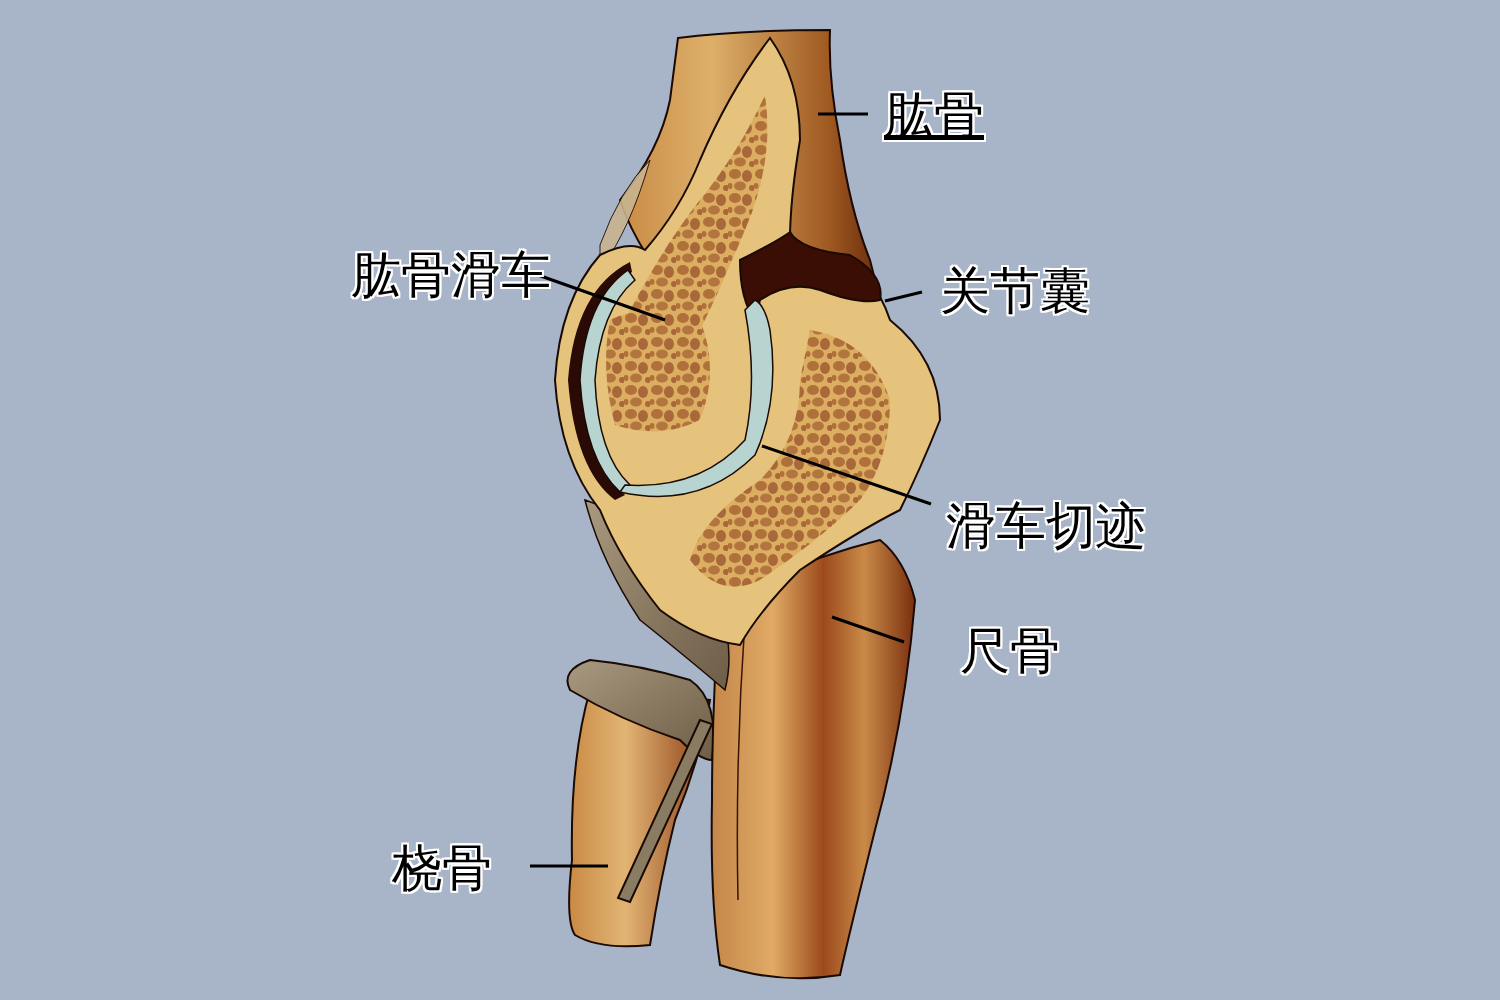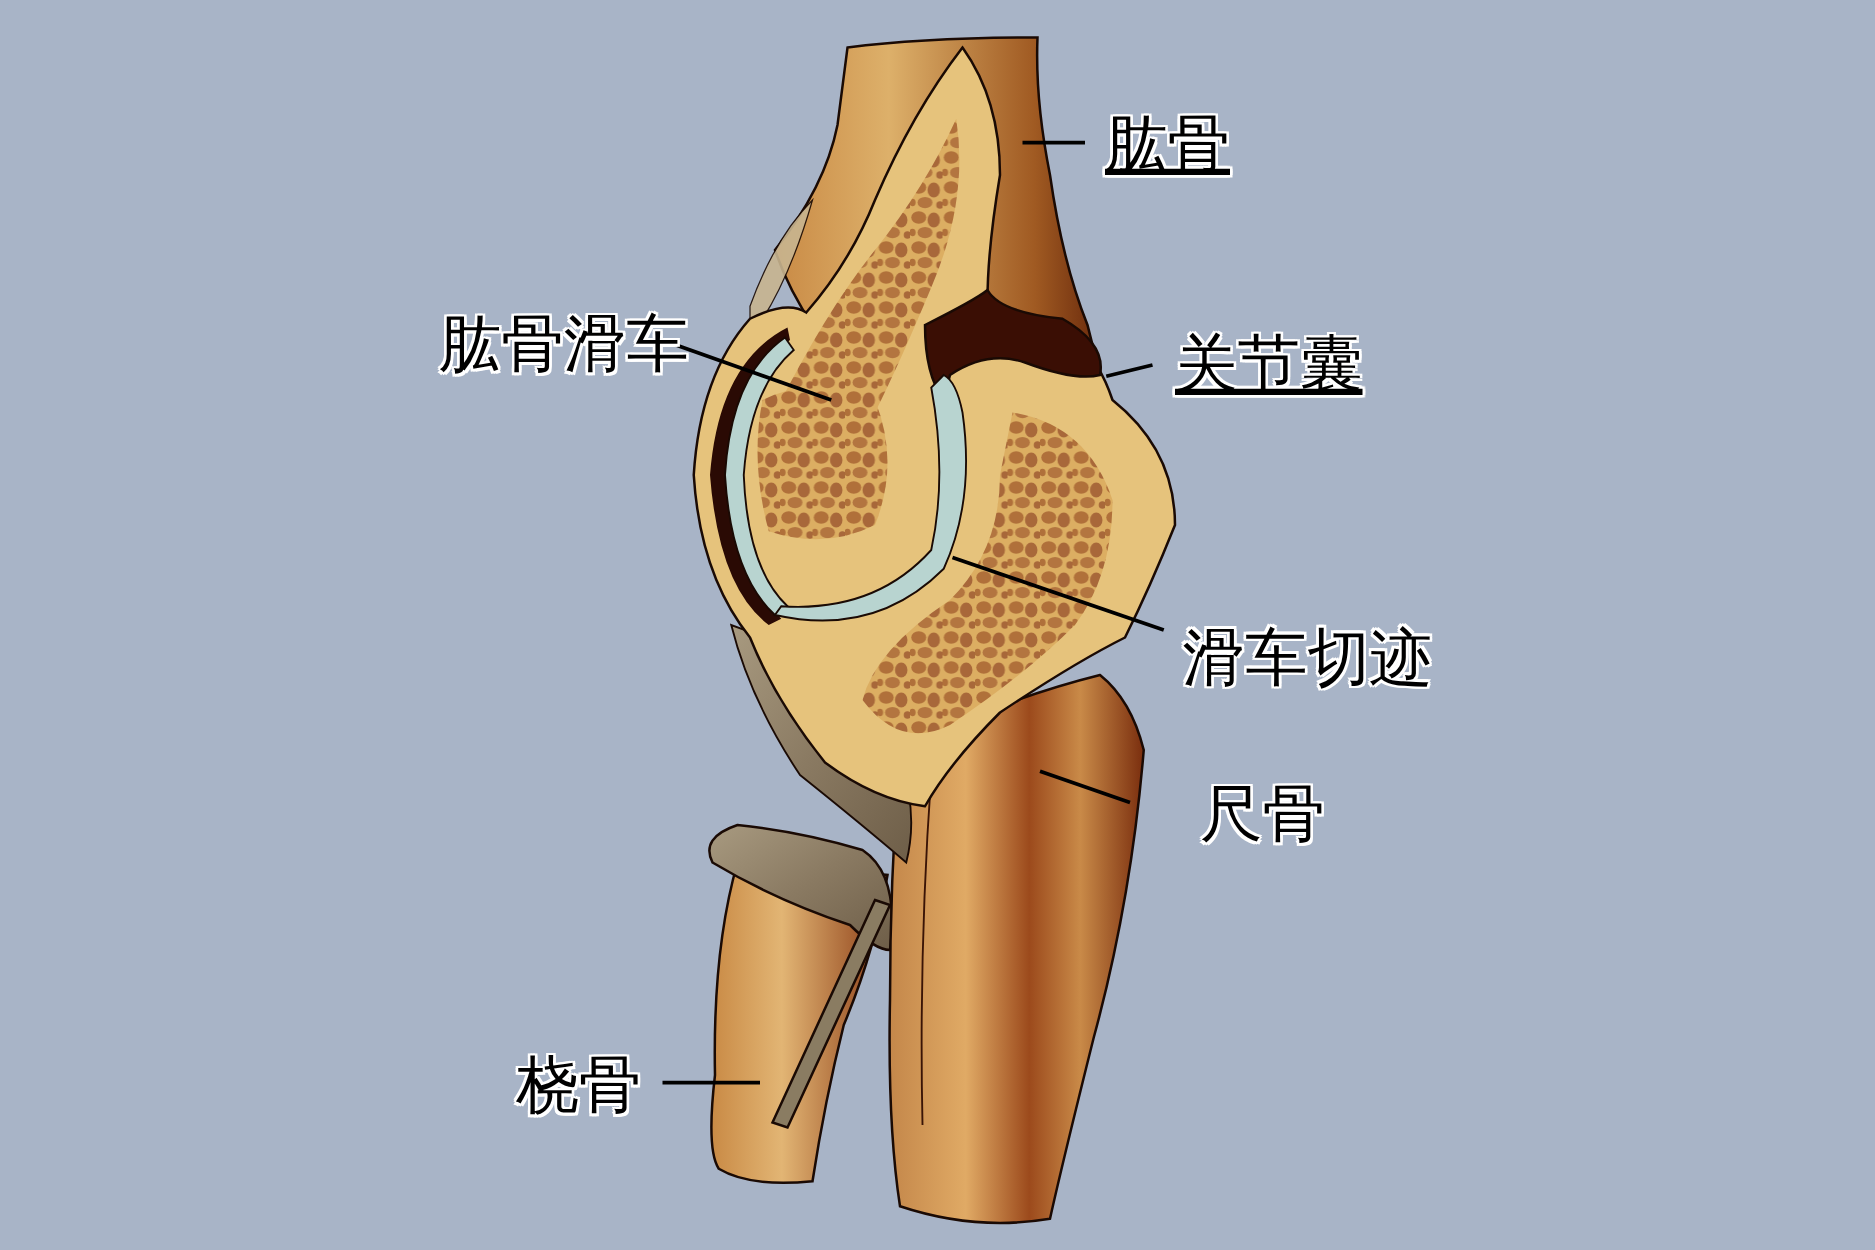--- a/index.html
+++ b/index.html
@@ -95,16 +95,16 @@
     <line x1="538" y1="275" x2="665" y2="320"></line>
     <line x1="885" y1="301" x2="922" y2="292"></line>
     <line x1="762" y1="446" x2="931" y2="504"></line>
     <line x1="832" y1="617" x2="904" y2="642"></line>
     <line x1="530" y1="866" x2="608" y2="866"></line>
   </g>
 </svg>
 
 <div class="label" style="left:884px; top:90px;text-decoration:underline;">肱骨</div>
 <div class="label" style="left:315px; top:250px;margin-left:36px;">肱骨滑车</div>
-<div class="label" style="left:940px; top:266px;text-decoration:underline;">关节囊</div>
+<div class="label" style="left:940px; top:266px;">关节囊</div>
 <div class="label" style="left:946px; top:501px;">滑车切迹</div>
 <div class="label" style="left:960px; top:626px;">尺骨</div>
-<div class="label" style="left:413px; top:843px;">桡骨</div>
+<div class="label" style="left:392px; top:843px;">桡骨</div>
 
 </body></html>

